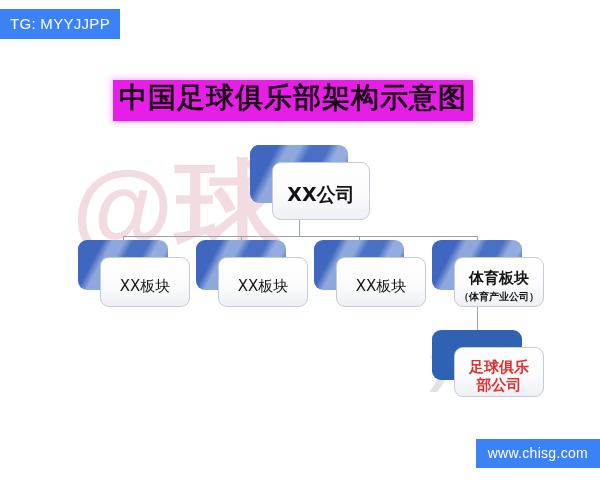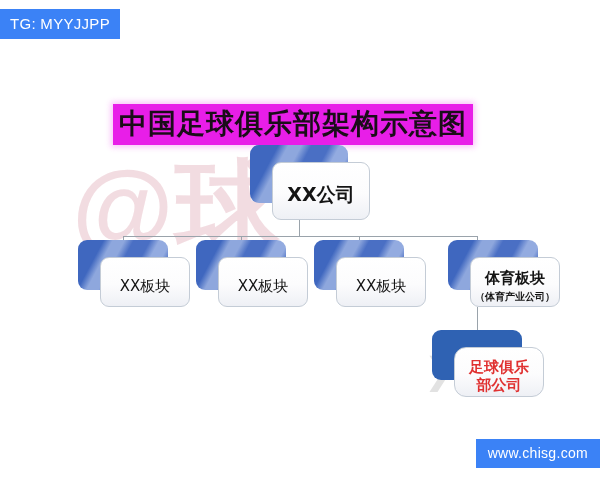--- a/index.html
+++ b/index.html
@@ -72,29 +72,28 @@
   #wm-topleft { left: 0; top: 9px; }
   #wm-bottomright { right: 0; bottom: 12px; font-size: 14px; padding: 7px 12px 8px 12px; }
 
   
   #title {
     position: absolute;
     left: 113px;
     top: 80px;
     background: #e81ee8;
     color: #1a0d18;
-    font-family: Liberation Sans, sans-serif;
+    font-family: Liberation Mono, monospace;
     font-size: 28px;
     font-weight: bold;
     line-height: 1.18;
     padding: 3px 6px 5px 6px;
     letter-spacing: 1px;
     white-space: nowrap;
     box-shadow: 0 0 6px 2px rgba(232,30,232,.28);
-    margin-top: 24px;
   }
 
   
   .line {
     position: absolute;
     background: #9aa3ab;
   }
   .line.v { width: 1px; }
   .line.h { height: 1px; }
 
@@ -145,33 +144,32 @@
   #node-root { left: 250px; top: 145px; width: 98px; height: 58px; }
   #node-root .front { font-size: 19px; font-weight: bold; line-height: 1.22; }
 
   
   .node.div { width: 90px; height: 50px; top: 240px; }
   .node.div .front { font-size: 15px; font-weight: normal; line-height: 1.2; }
 
   #node-div1 { left: 78px; }
   #node-div2 { left: 196px; }
   #node-div3 { left: 314px; }
-  #node-sports { left: 448px; }
+  #node-sports { left: 432px; }
   #node-sports .front { line-height: 1.16; }
   #node-sports .line1 { font-size: 15px; font-weight: bold; }
   #node-sports .line2 { font-size: 10px; font-weight: bold; margin-top: 4px; }
 
   
   #node-club { left: 432px; top: 330px; width: 90px; height: 50px; }
   #node-club .front {
     font-size: 15px;
     font-weight: bold;
     color: #e03131;
     line-height: 1.22;
-    border-radius: 12px;
   }
 </style>
 </head>
 <body>
 
 <div id="canvas">
 
   <div class="bg-wm bg-wm-main">@球</div>
   <div class="bg-wm bg-wm-arrow">❯</div>
   <div class="bg-wm bg-wm-sub">体育</div>

